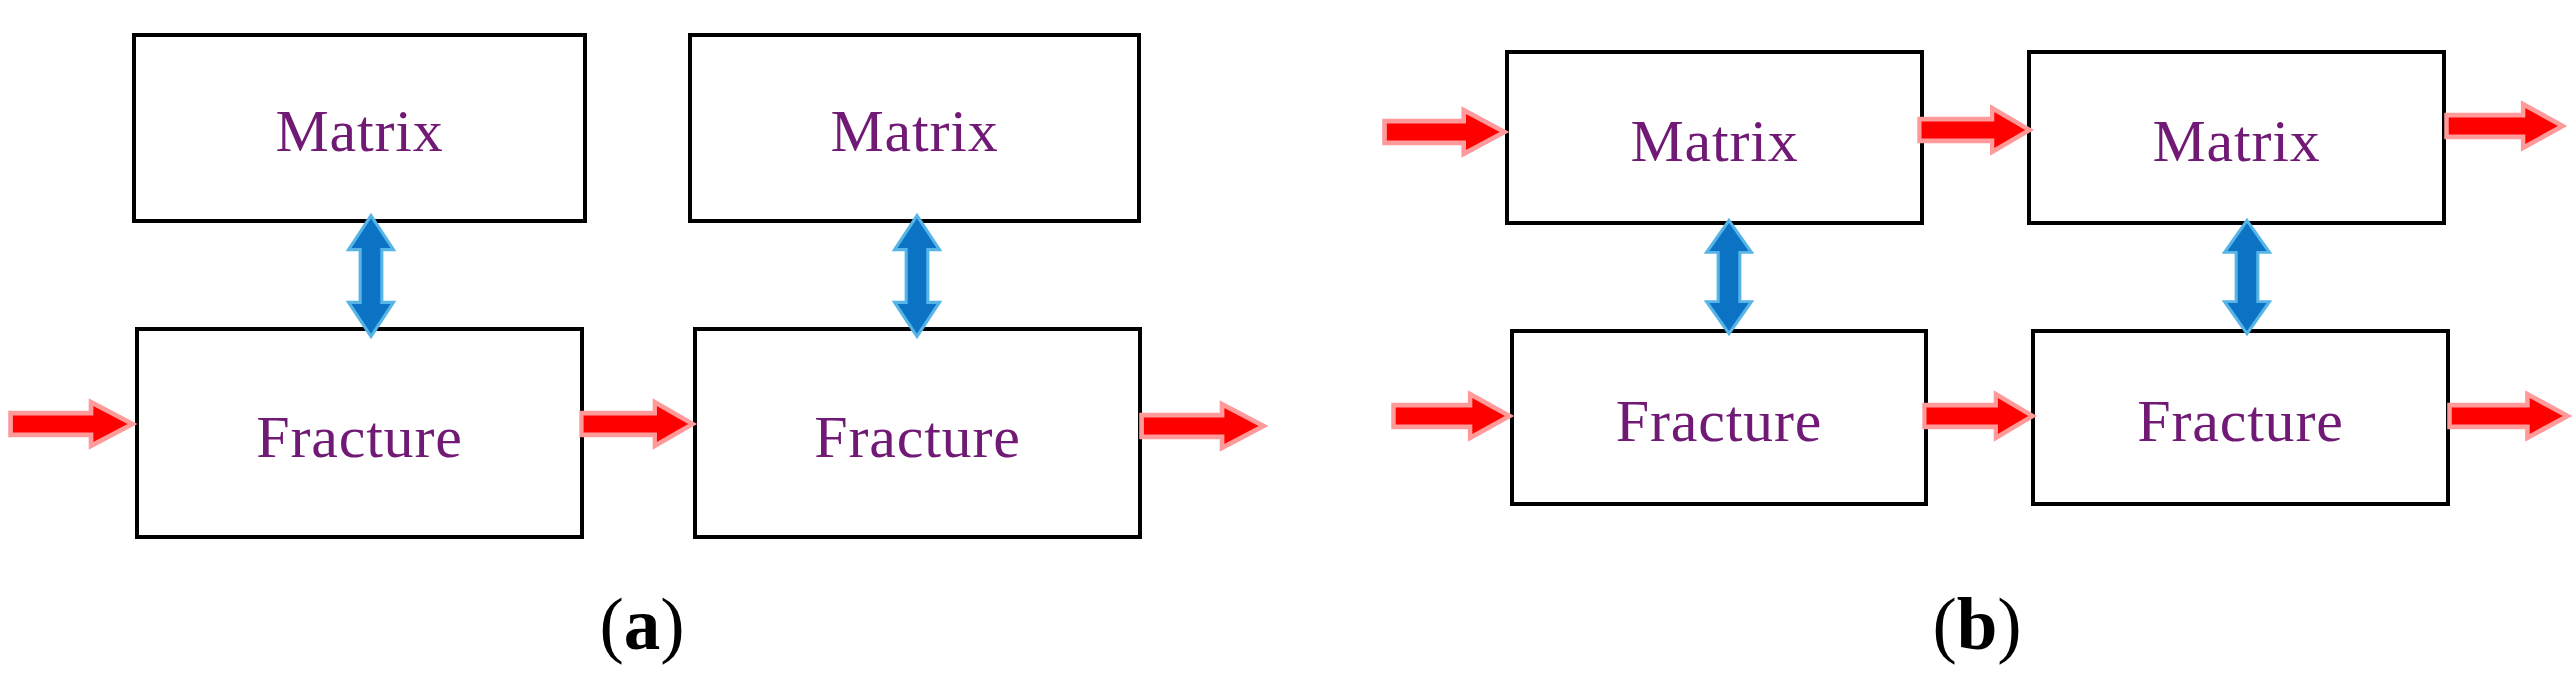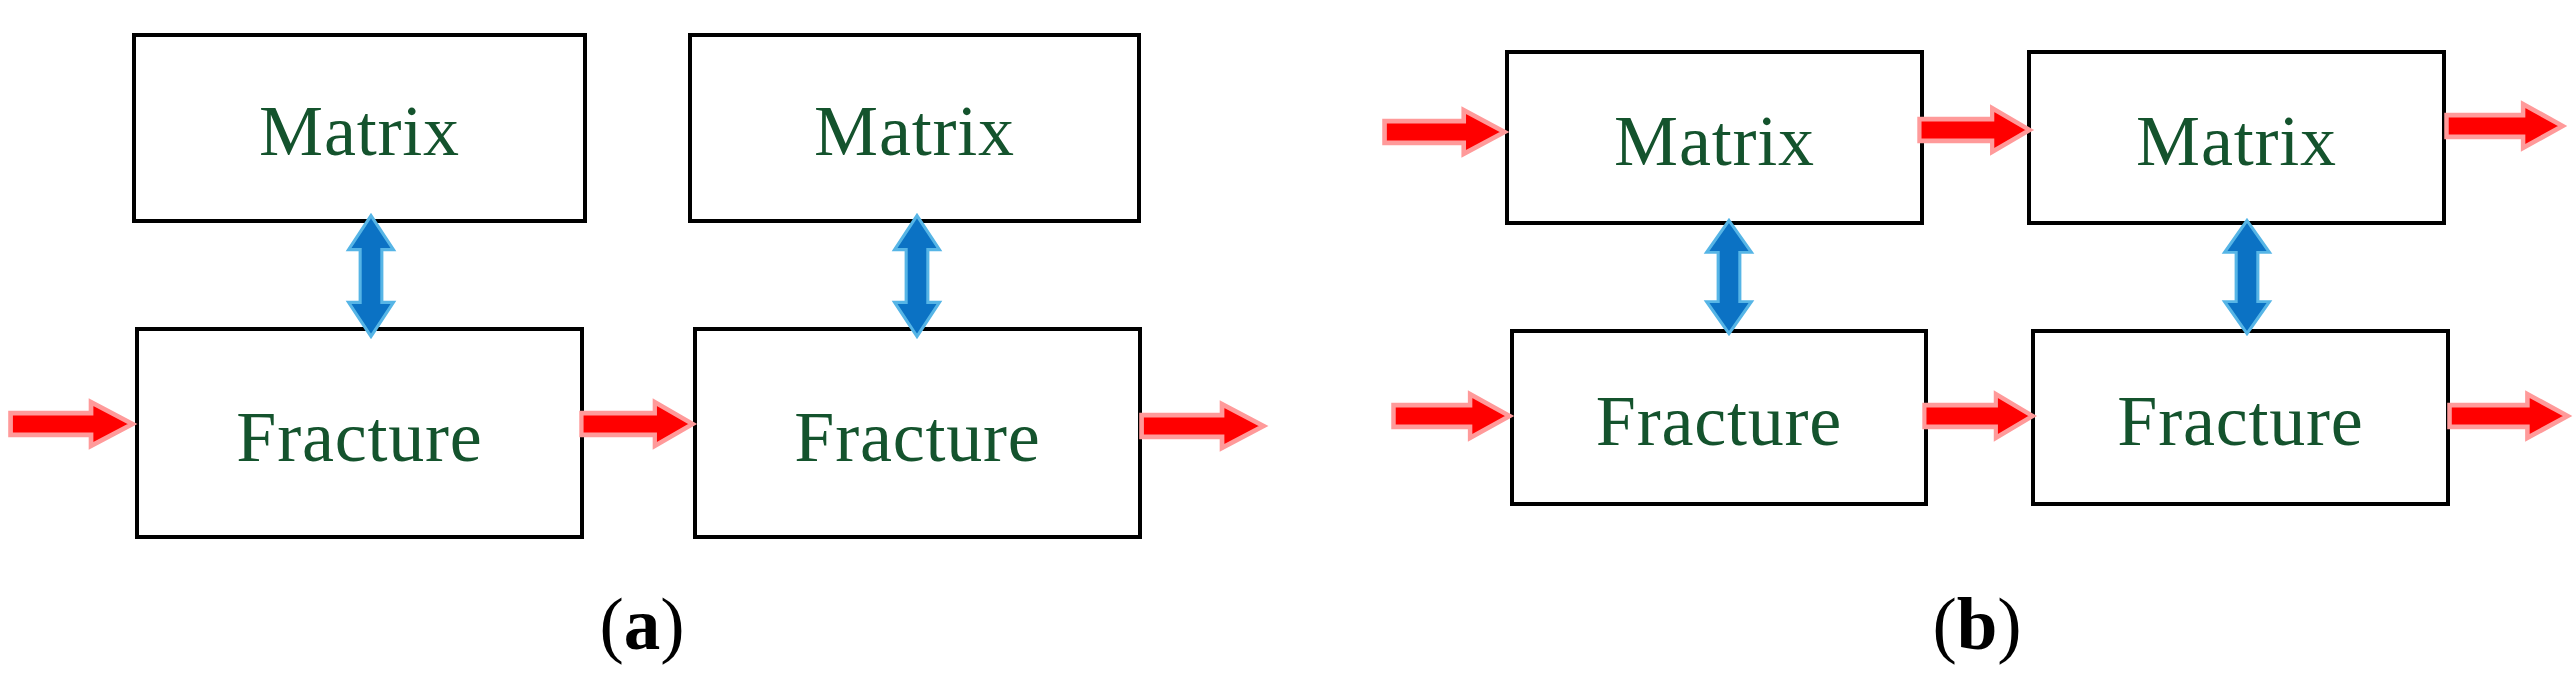--- a/index.html
+++ b/index.html
@@ -11,22 +11,22 @@
     overflow:hidden;
   }
   .box{
     position:absolute;
     box-sizing:border-box;
     border:4.6px solid #000;
     background:#fff;
     display:flex;align-items:center;justify-content:center;
   }
   .box-label{
-    font-size:72px;
-    color:#14532d;
+    font-size:60px;
+    color:#701a75;
     letter-spacing:0.8px;
     line-height:1;
     padding-top:7.7px;
   }
   .arrow{position:absolute;overflow:visible;}
   .red-poly{stroke:#ff9a9a;stroke-width:6;stroke-linejoin:miter;}
   .blue-poly{stroke:#56b5e6;stroke-width:4;stroke-linejoin:miter;}
   .caption{
     position:absolute;
     width:232px;

